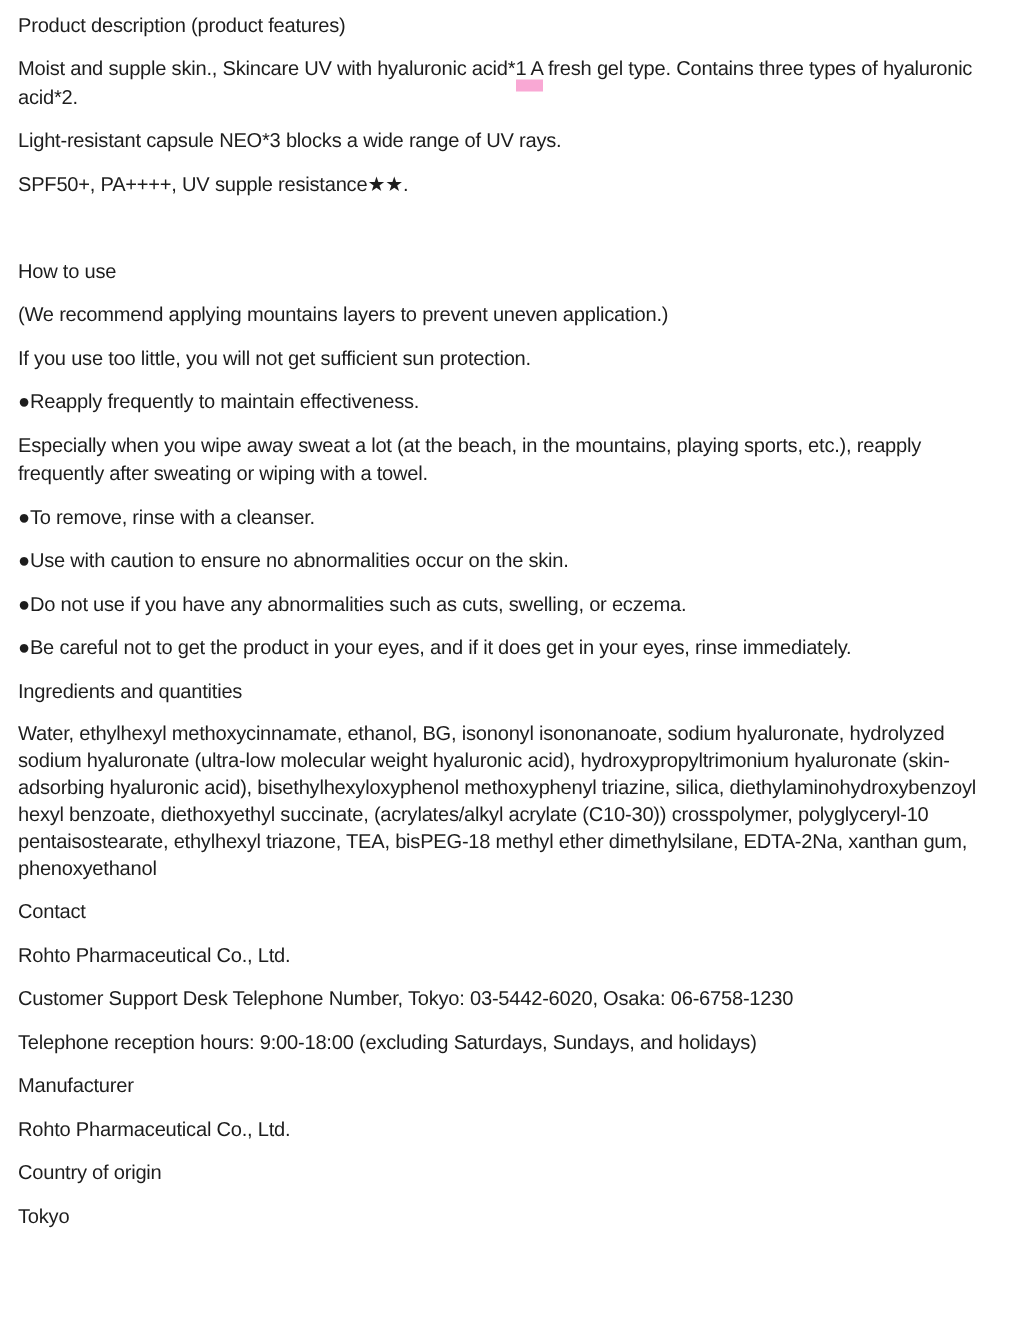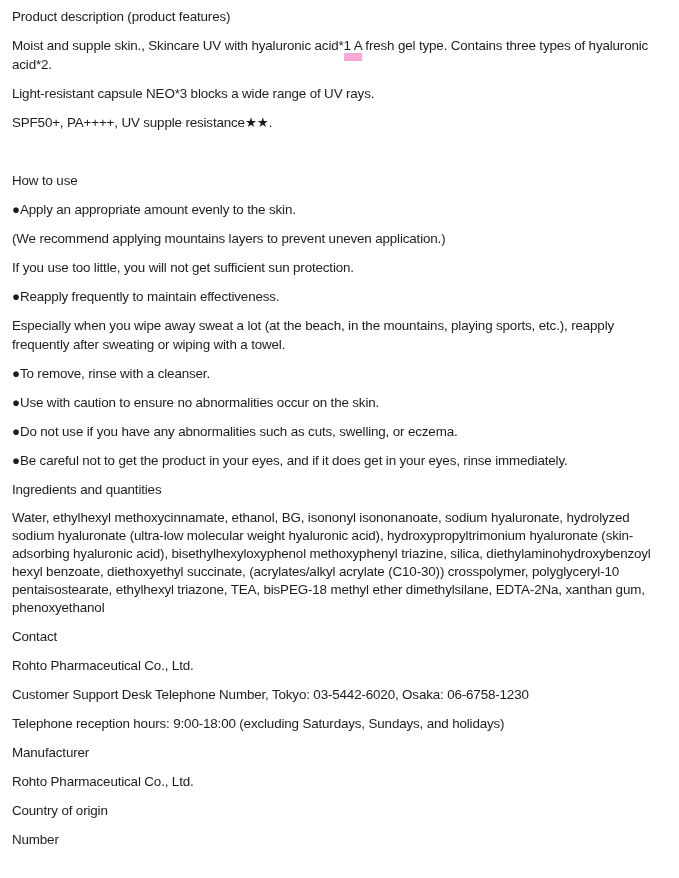--- a/index.html
+++ b/index.html
@@ -31,21 +31,20 @@
   <p>Product description (product features)</p>
   <p><span>Moist and supple skin., Skincare UV with hyaluronic acid*</span><span class="note-link">1 A</span><span> fresh gel type. Contains three types of hyaluronic acid*2.</span></p>
   <p>Light-resistant capsule NEO*3 blocks a wide range of UV rays.</p>
   <p>SPF50+, PA++++, UV supple resistance★★.</p>
 </div>
 
 <div class="blank-line"></div>
 
 <div>
   <p>How to use</p>
-  <p>●Apply an appropriate amount evenly to the skin.</p>
   <p>(We recommend applying mountains layers to prevent uneven application.)</p>
   <p>If you use too little, you will not get sufficient sun protection.</p>
   <p>●Reapply frequently to maintain effectiveness.</p>
   <p>Especially when you wipe away sweat a lot (at the beach, in the mountains, playing sports, etc.), reapply frequently after sweating or wiping with a towel.</p>
   <p>●To remove, rinse with a cleanser.</p>
   <p>●Use with caution to ensure no abnormalities occur on the skin.</p>
   <p>●Do not use if you have any abnormalities such as cuts, swelling, or eczema.</p>
   <p>●Be careful not to get the product in your eyes, and if it does get in your eyes, rinse immediately.</p>
 </div>
 
@@ -61,14 +60,14 @@
   <p>Telephone reception hours: 9:00-18:00 (excluding Saturdays, Sundays, and holidays)</p>
 </div>
 
 <div>
   <p>Manufacturer</p>
   <p>Rohto Pharmaceutical Co., Ltd.</p>
 </div>
 
 <div>
   <p>Country of origin</p>
-  <p>Number</p>
+  <p>Tokyo</p>
 </div>
 
 </body></html>

